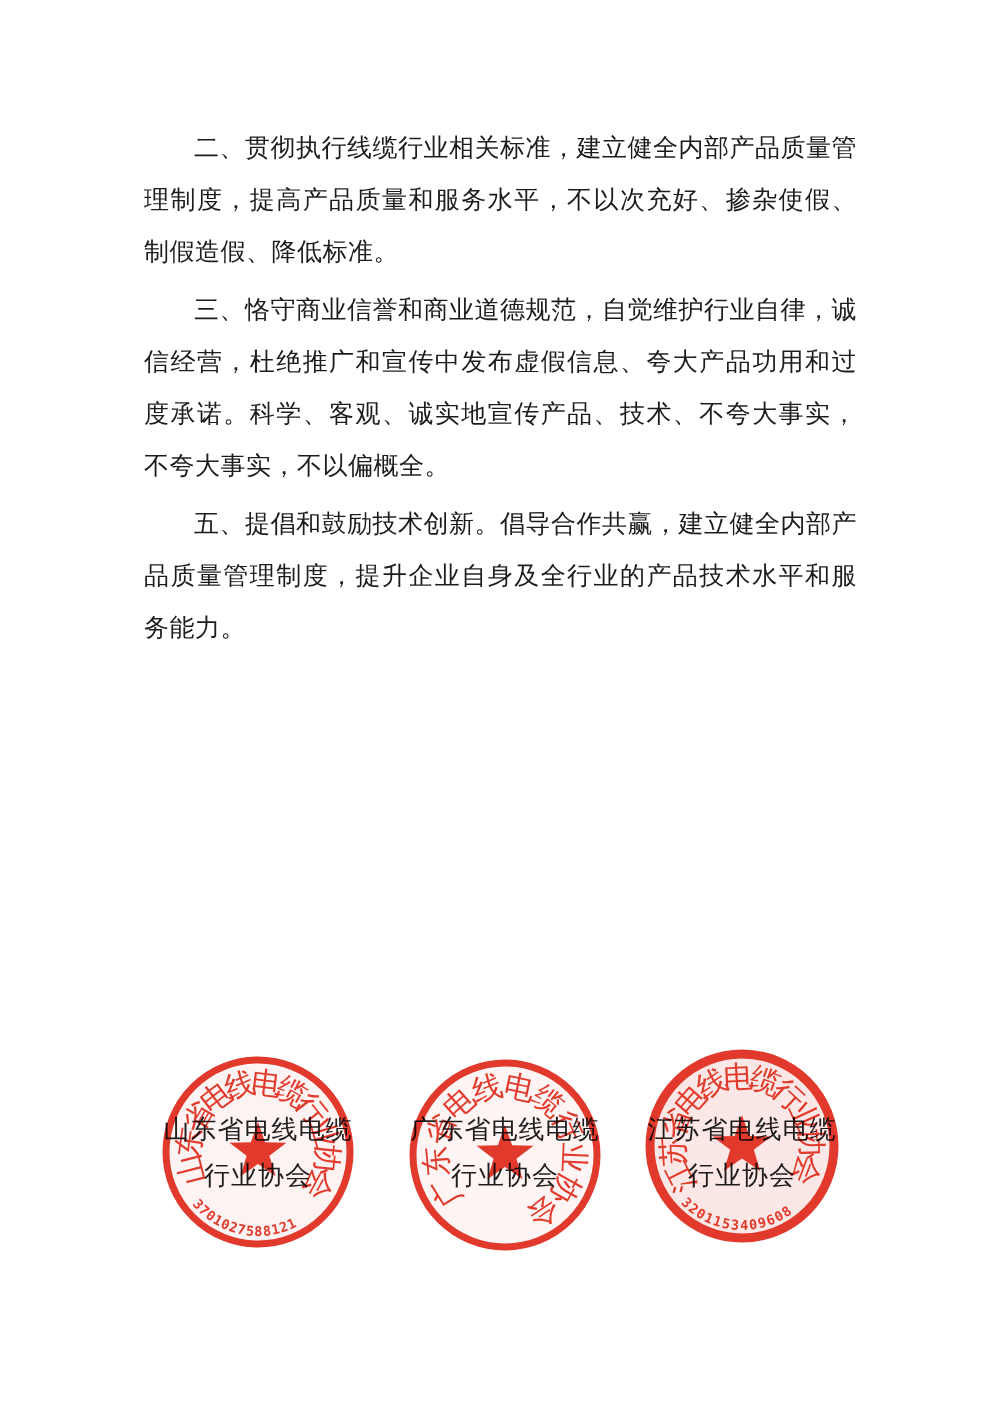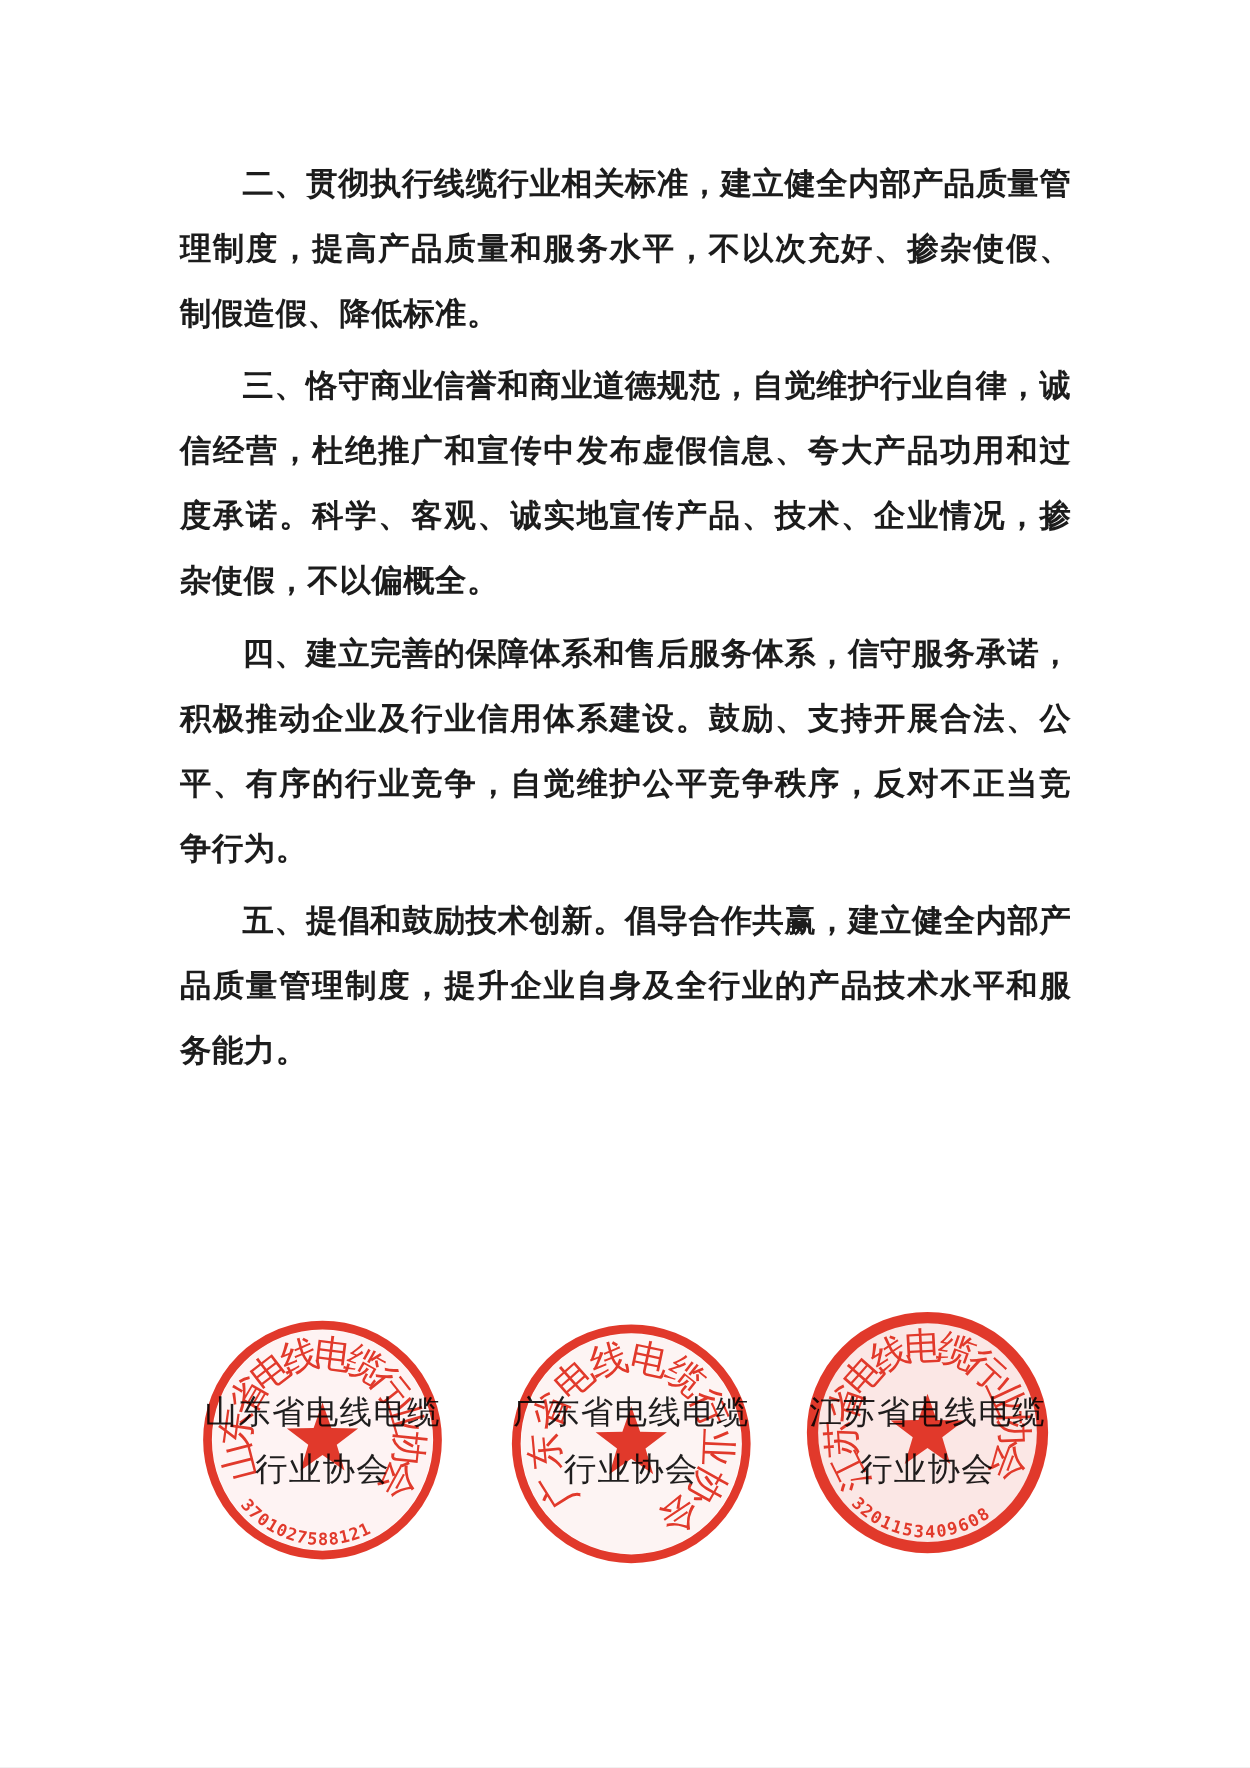--- a/index.html
+++ b/index.html
@@ -6,38 +6,36 @@
   .page{
     position:relative;width:1000px;height:1414px;background:#ffffff;
     font-family:"Liberation Serif","DejaVu Serif",serif;overflow:hidden;
     margin:0 auto;
   }
   .doc{position:absolute;left:144px;top:122px;width:713px;}
   .doc p{
     margin:0 0 6px 0;font-size:25px;line-height:52px;letter-spacing:.5px;
     text-align:justify;text-justify:inter-character;text-indent:2em;
     color:#1c1c1c;
-    font-weight:bold;
   }
   .stamp{position:absolute;width:210px;height:210px;}
   .stamp svg{position:absolute;left:0;top:0;mix-blend-mode:multiply;opacity:.93;}
   .overlay-line{
     position:absolute;left:0;width:100%;text-align:center;white-space:nowrap;
     font-size:26px;line-height:28px;letter-spacing:1px;color:#1f1f1f;
     font-family:"Liberation Serif","DejaVu Serif",serif;
   }
 </style>
 </head>
 <body>
 
 <div class="page">
   <div class="doc">
       <p>二、贯彻执行线缆行业相关标准，建立健全内部产品质量管理制度，提高产品质量和服务水平，不以次充好、掺杂使假、制假造假、降低标准。</p>
-      <p>三、恪守商业信誉和商业道德规范，自觉维护行业自律，诚信经营，杜绝推广和宣传中发布虚假信息、夸大产品功用和过度承诺。科学、客观、诚实地宣传产品、技术、企业情况，掺杂使假，不以偏概全。</p>
-      <p>四、建立完善的保障体系和售后服务体系，信守服务承诺，积极推动企业及行业信用体系建设。鼓励、支持开展合法、公平、有序的行业竞争，自觉维护公平竞争秩序，反对不正当竞争行为。</p>
+      <p>三、恪守商业信誉和商业道德规范，自觉维护行业自律，诚信经营，杜绝推广和宣传中发布虚假信息、夸大产品功用和过度承诺。科学、客观、诚实地宣传产品、技术、不夸大事实，不夸大事实，不以偏概全。</p>
       <p>五、提倡和鼓励技术创新。倡导合作共赢，建立健全内部产品质量管理制度，提升企业自身及全行业的产品技术水平和服务能力。</p>
     </div>
   <div id="stamps-layer">
       <div class="stamp" style="left: 153px; top: 1047px;">
         <div class="overlay-line" style="top: 69px;">山东省电线电缆</div>
         <div class="overlay-line" style="top: 115px;">行业协会</div>
         <svg width="210" height="210" viewBox="0 0 210 210">
           <circle cx="105" cy="105" r="88" fill="rgba(223,42,26,0.06)"></circle>
           <circle cx="105" cy="105" r="92" fill="none" stroke="#df2a1a" stroke-width="7"></circle>
           <g>

